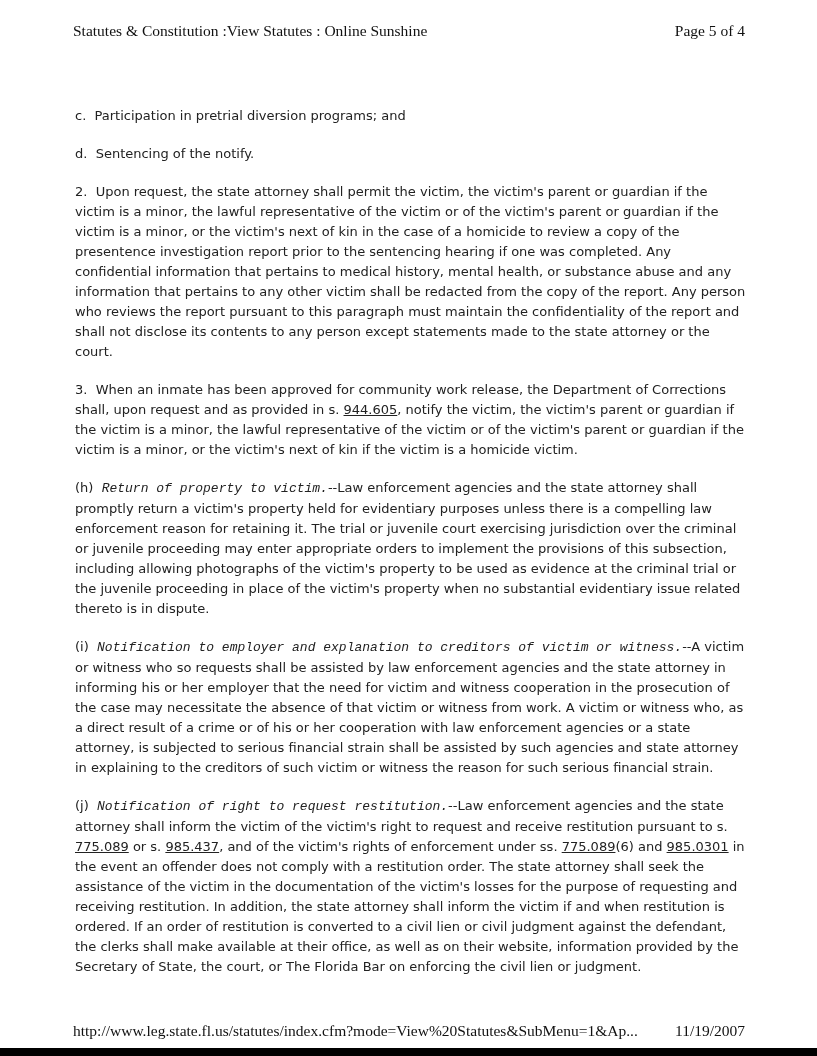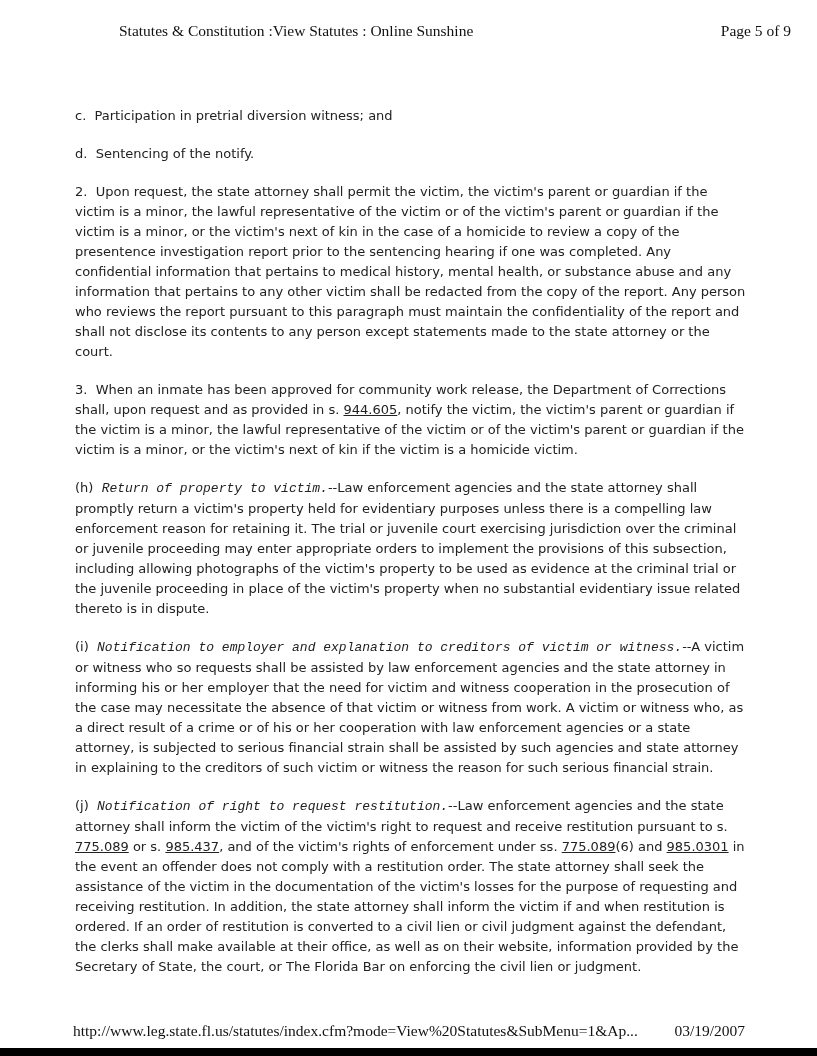--- a/index.html
+++ b/index.html
@@ -21,21 +21,20 @@
     position:absolute;
     top:22px;
     left:73px;
     width:672px;
     display:flex;
     justify-content:space-between;
     align-items:baseline;
     font-family:"Liberation Serif", serif;
     font-size:15.5px;
     color:#111;
-    margin-left:46px;
   }
   .doc-body{
     position:absolute;
     top:106px;
     left:75px;
     width:671px;
   }
   .para{
     font-size:13px;
     line-height:20px;
@@ -71,31 +70,31 @@
     width:817px;
     height:8px;
     background:var(--bar-color);
   }
 </style>
 </head>
 <body>
 
 <div class="print-header">
   <span>Statutes &amp; Constitution :View Statutes : Online Sunshine</span>
-  <span>Page 5 of 9</span>
+  <span>Page 5 of 4</span>
 </div>
 
 <div class="doc-body">
-    <p class="para"><span class="run">c.  Participation in pretrial diversion witness; and</span></p>
+    <p class="para"><span class="run">c.  Participation in pretrial diversion programs; and</span></p>
     <p class="para"><span class="run">d.  Sentencing of the notify.</span></p>
     <p class="para"><span class="run">2.  Upon request, the state attorney shall permit the victim, the victim's parent or guardian if the victim is a minor, the lawful representative of the victim or of the victim's parent or guardian if the victim is a minor, or the victim's next of kin in the case of a homicide to review a copy of the presentence investigation report prior to the sentencing hearing if one was completed. Any confidential information that pertains to medical history, mental health, or substance abuse and any information that pertains to any other victim shall be redacted from the copy of the report. Any person who reviews the report pursuant to this paragraph must maintain the confidentiality of the report and shall not disclose its contents to any person except statements made to the state attorney or the court.</span></p>
     <p class="para"><span class="run">3.  When an inmate has been approved for community work release, the Department of Corrections shall, upon request and as provided in s. </span><a class="statute-link" href="#">944.605</a><span class="run">, notify the victim, the victim's parent or guardian if the victim is a minor, the lawful representative of the victim or of the victim's parent or guardian if the victim is a minor, or the victim's next of kin if the victim is a homicide victim.</span></p>
     <p class="para"><span class="run">(h)  </span><span class="italic">Return of property to victim.</span><span class="run">--Law enforcement agencies and the state attorney shall promptly return a victim's property held for evidentiary purposes unless there is a compelling law enforcement reason for retaining it. The trial or juvenile court exercising jurisdiction over the criminal or juvenile proceeding may enter appropriate orders to implement the provisions of this subsection, including allowing photographs of the victim's property to be used as evidence at the criminal trial or the juvenile proceeding in place of the victim's property when no substantial evidentiary issue related thereto is in dispute.</span></p>
     <p class="para"><span class="run">(i)  </span><span class="italic">Notification to employer and explanation to creditors of victim or witness.</span><span class="run">--A victim or witness who so requests shall be assisted by law enforcement agencies and the state attorney in informing his or her employer that the need for victim and witness cooperation in the prosecution of the case may necessitate the absence of that victim or witness from work. A victim or witness who, as a direct result of a crime or of his or her cooperation with law enforcement agencies or a state attorney, is subjected to serious financial strain shall be assisted by such agencies and state attorney in explaining to the creditors of such victim or witness the reason for such serious financial strain.</span></p>
     <p class="para"><span class="run">(j)  </span><span class="italic">Notification of right to request restitution.</span><span class="run">--Law enforcement agencies and the state attorney shall inform the victim of the victim's right to request and receive restitution pursuant to s. </span><a class="statute-link" href="#">775.089</a><span class="run"> or s. </span><a class="statute-link" href="#">985.437</a><span class="run">, and of the victim's rights of enforcement under ss. </span><a class="statute-link" href="#">775.089</a><span class="run">(6) and </span><a class="statute-link" href="#">985.0301</a><span class="run"> in the event an offender does not comply with a restitution order. The state attorney shall seek the assistance of the victim in the documentation of the victim's losses for the purpose of requesting and receiving restitution. In addition, the state attorney shall inform the victim if and when restitution is ordered. If an order of restitution is converted to a civil lien or civil judgment against the defendant, the clerks shall make available at their office, as well as on their website, information provided by the Secretary of State, the court, or The Florida Bar on enforcing the civil lien or judgment.</span></p>
   </div>
 
 <div class="print-footer">
   <span>http://www.leg.state.fl.us/statutes/index.cfm?mode=View%20Statutes&amp;SubMenu=1&amp;Ap...</span>
-  <span>03/19/2007</span>
+  <span>11/19/2007</span>
 </div>
 
 <div class="bottom-bar"></div>
 
 </body></html>

